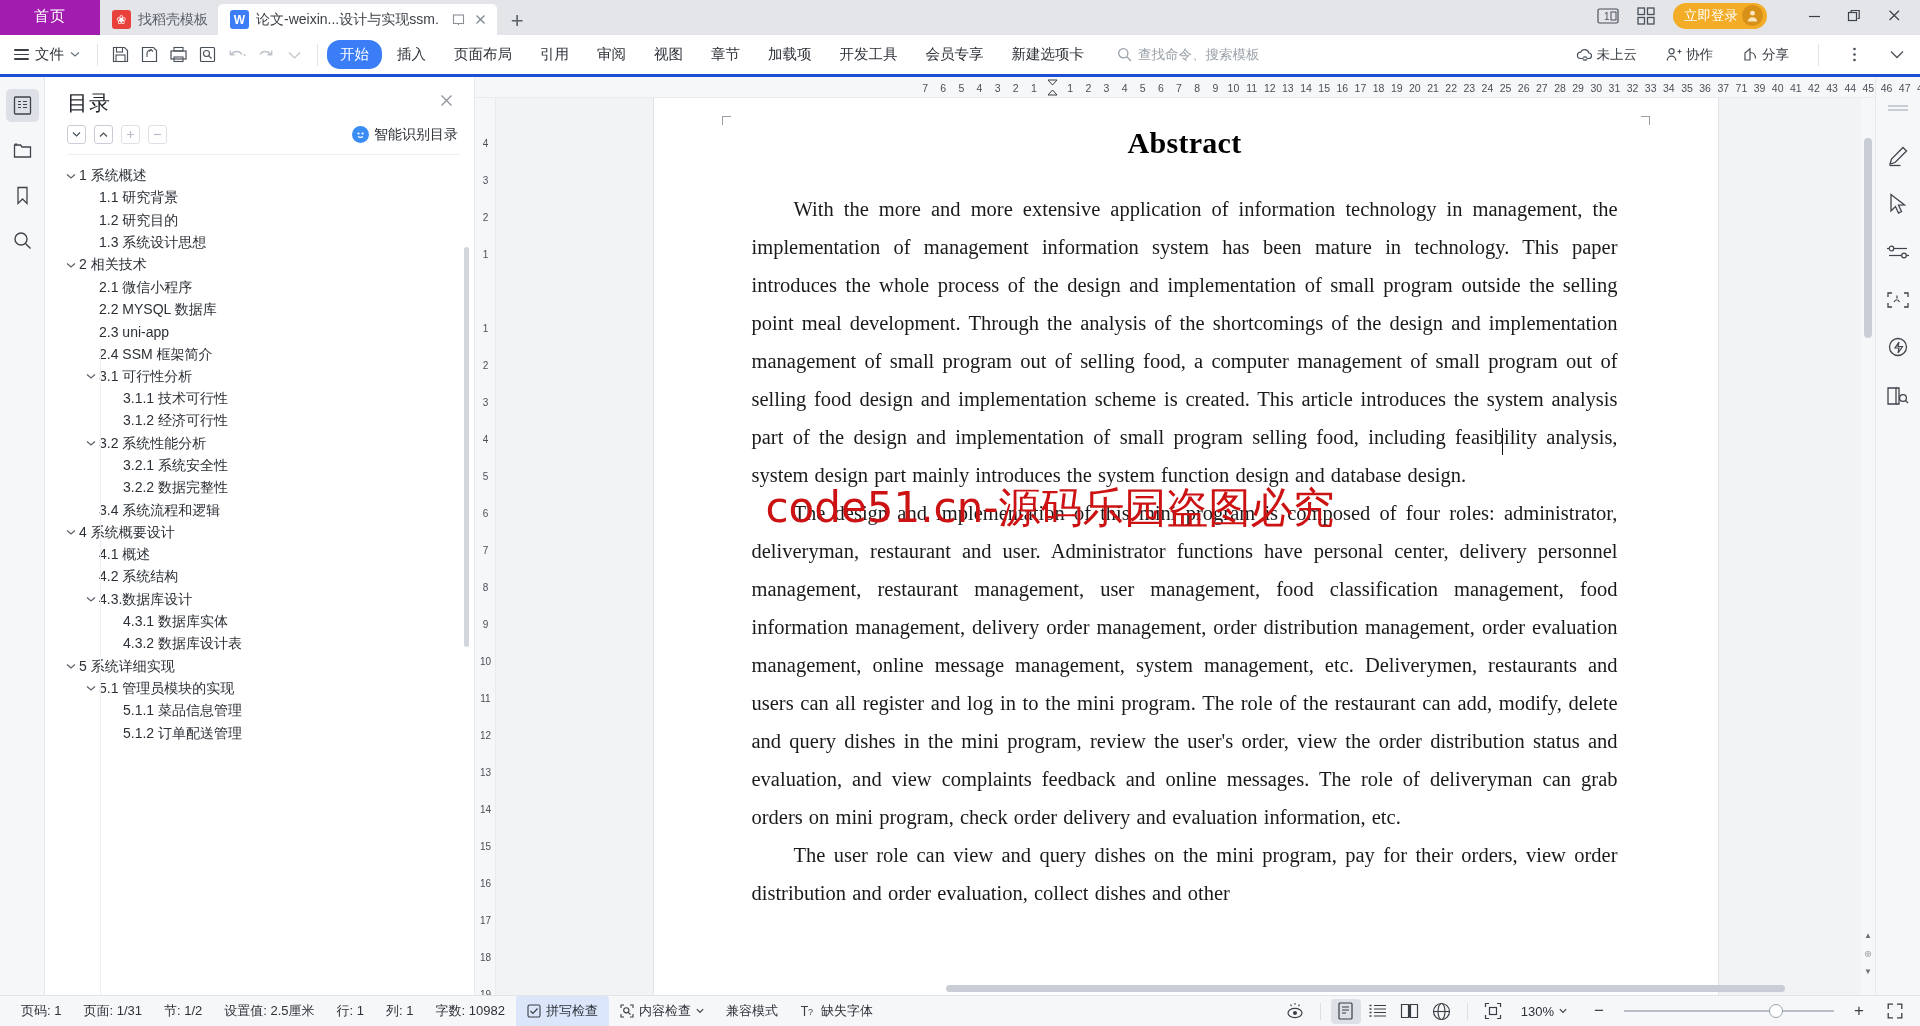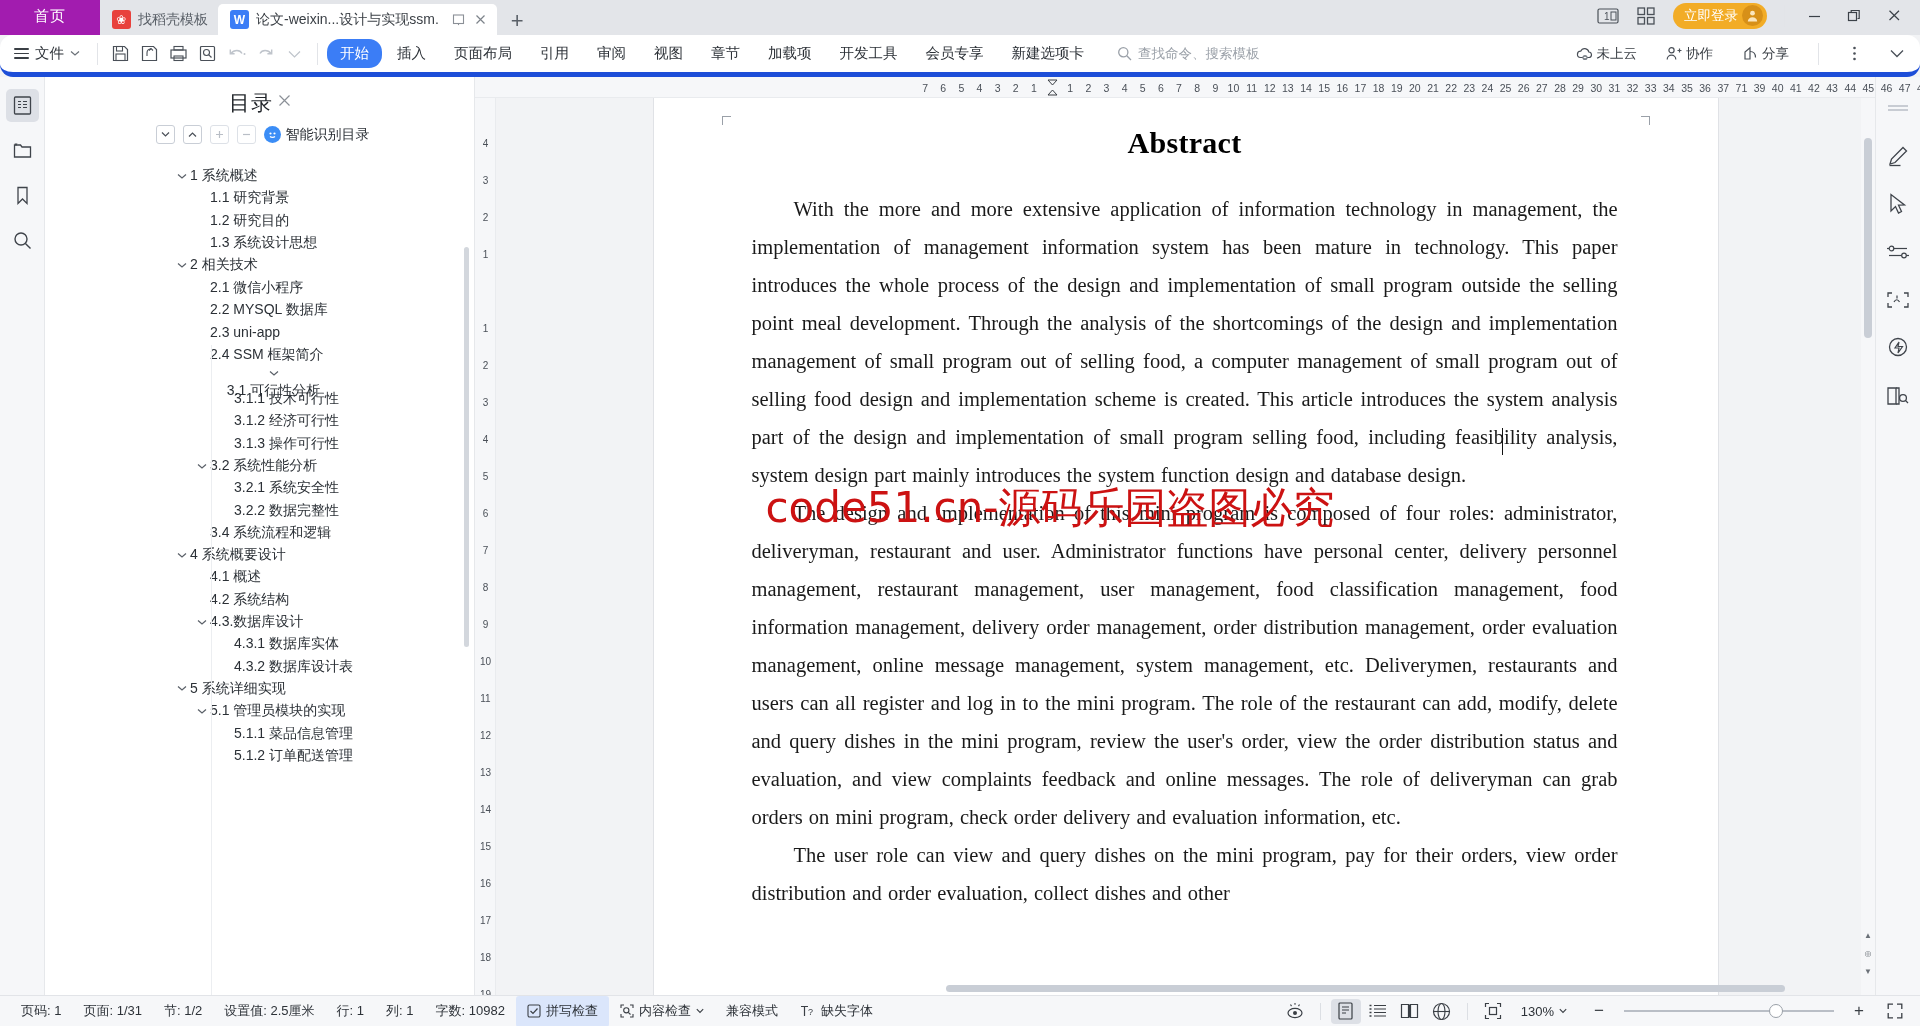--- a/index.html
+++ b/index.html
@@ -42,21 +42,21 @@
     display: flex; align-items: center; gap: 4px; background: #f2ac26; color: #fff;
     border-radius: 14px; height: 26px; padding: 0 4px 0 11px; font-size: 13.5px; margin: 0 6px;
   }
   .login-ava { width: 21px; height: 21px; border-radius: 50%; background: #d79018;
                display:flex;align-items:center;justify-content:center; }
   .wbtn { width: 36px; height: 31px; display: flex; align-items: center; justify-content: center; color: #3b4148; }
 
   
   .ribbon {
     height: 42px; background: #fff; display: flex; align-items: center;
-    flex: 0 0 42px; padding: 0 10px; gap: 2px; border-bottom: 5px solid #1d4ed8; border-radius: 13px;
+    flex: 0 0 42px; padding: 0 10px; gap: 2px; border-bottom: 3px solid #1d4ed8;
   }
   .r-file { display: flex; align-items: center; gap: 6px; padding: 0 8px 0 4px; font-size: 14.5px; color: #2d3238; }
   .hamb { display: inline-flex; flex-direction: column; gap: 3px; width: 15px; }
   .hamb i { display: block; height: 1.6px; background: #3a3f45; border-radius: 1px; }
   .sep { width: 1px; height: 22px; background: #e2e4e8; margin: 0 7px; }
   .qbtn { width: 27px; height: 27px; display: flex; align-items: center; justify-content: center; color: #4a5058; }
   .qbtn.dim { color: #bfc4cb; }
   .rtab { font-size: 14.5px; color: #2d3238; padding: 5px 13px; border-radius: 13px; white-space: nowrap; }
   .rtab.active { background: #3b7df6; color: #fff; }
   .r-search { display: flex; align-items: center; gap: 6px; margin-left: 18px; color: #9aa0a8; font-size: 13.5px; }
@@ -65,21 +65,21 @@
 
   
   .body { flex: 1; display: flex; min-height: 0; position: relative; background: #f2f3f5; }
 
   .rail { width: 45px; background: #f6f7f9; border-right: 1px solid #e6e8eb; padding-top: 12px;
           display: flex; flex-direction: column; align-items: center; gap: 12px; flex: 0 0 45px; }
   .rail-btn { width: 33px; height: 33px; border-radius: 5px; display: flex; align-items: center; justify-content: center; color: #3f444b; }
   .rail-btn.active { background: #dde0e6; }
 
   .outline { width: 430px; background: #fff; display: flex; flex-direction: column; flex: 0 0 430px;
-             border-right: 1px solid #e6e8eb; position: relative; align-items: center; }
+             border-right: 1px solid #e6e8eb; position: relative; }
   .ol-head { padding: 12px 16px 0 22px; display: flex; align-items: flex-start; }
   .ol-title { font-size: 21px; color: #1f2328; font-weight: normal; letter-spacing: 1px; }
   .ol-x { margin-left: auto; color: #8b9097; font-size: 17px; line-height: 1; padding: 4px; }
   .ol-tools { display: flex; align-items: center; gap: 8px; padding: 8px 16px 10px 22px; }
   .sq { width: 19px; height: 19px; border: 1px solid #c9ced6; border-radius: 3px;
         display: flex; align-items: center; justify-content: center; font-size: 10px; color: #4a5058; }
   .sq.dim { border-color: #dde1e7; color: #b9bec6; }
   .ol-ai { margin-left: auto; display: flex; align-items: center; gap: 5px; font-size: 14px; color: #2d3238; }
   .ai-dot { width: 17px; height: 17px; border-radius: 50%; background: #3b8df6; display:flex;align-items:center;justify-content:center; }
   .ol-div { height: 1px; background: #eceef1; margin: 0 14px 0 22px; }
@@ -486,39 +486,35 @@
             <span>2.2 MYSQL 数据库</span>
           </div>
           <div class="ol-item" style="padding-left: 38px;">
             <span class="ol-car blank"></span>
             <span>2.3 uni-app</span>
           </div>
           <div class="ol-item" style="padding-left: 38px;">
             <span class="ol-car blank"></span>
             <span>2.4 SSM 框架简介</span>
           </div>
-          <div class="ol-item" style="padding-left: 38px; flex-direction: column;">
+          <div class="ol-item" style="padding-left: 38px;">
             <span class="ol-car">
               <svg width="10" height="7" viewBox="0 0 10 7">
                 <path d="M1 1.5 L5 5 L9 1.5" fill="none" stroke="#5a6068" stroke-width="1.2"></path>
               </svg>
             </span>
             <span>3.1 可行性分析</span>
           </div>
           <div class="ol-item" style="padding-left: 62px;">
             <span class="ol-car blank"></span>
             <span>3.1.1 技术可行性</span>
           </div>
           <div class="ol-item" style="padding-left: 62px;">
             <span class="ol-car blank"></span>
             <span>3.1.2 经济可行性</span>
-          </div>
-          <div class="ol-item" style="padding-left: 62px;">
-            <span class="ol-car blank"></span>
-            <span>3.1.3 操作可行性</span>
           </div>
           <div class="ol-item" style="padding-left: 38px;">
             <span class="ol-car">
               <svg width="10" height="7" viewBox="0 0 10 7">
                 <path d="M1 1.5 L5 5 L9 1.5" fill="none" stroke="#5a6068" stroke-width="1.2"></path>
               </svg>
             </span>
             <span>3.2 系统性能分析</span>
           </div>
           <div class="ol-item" style="padding-left: 62px;">

